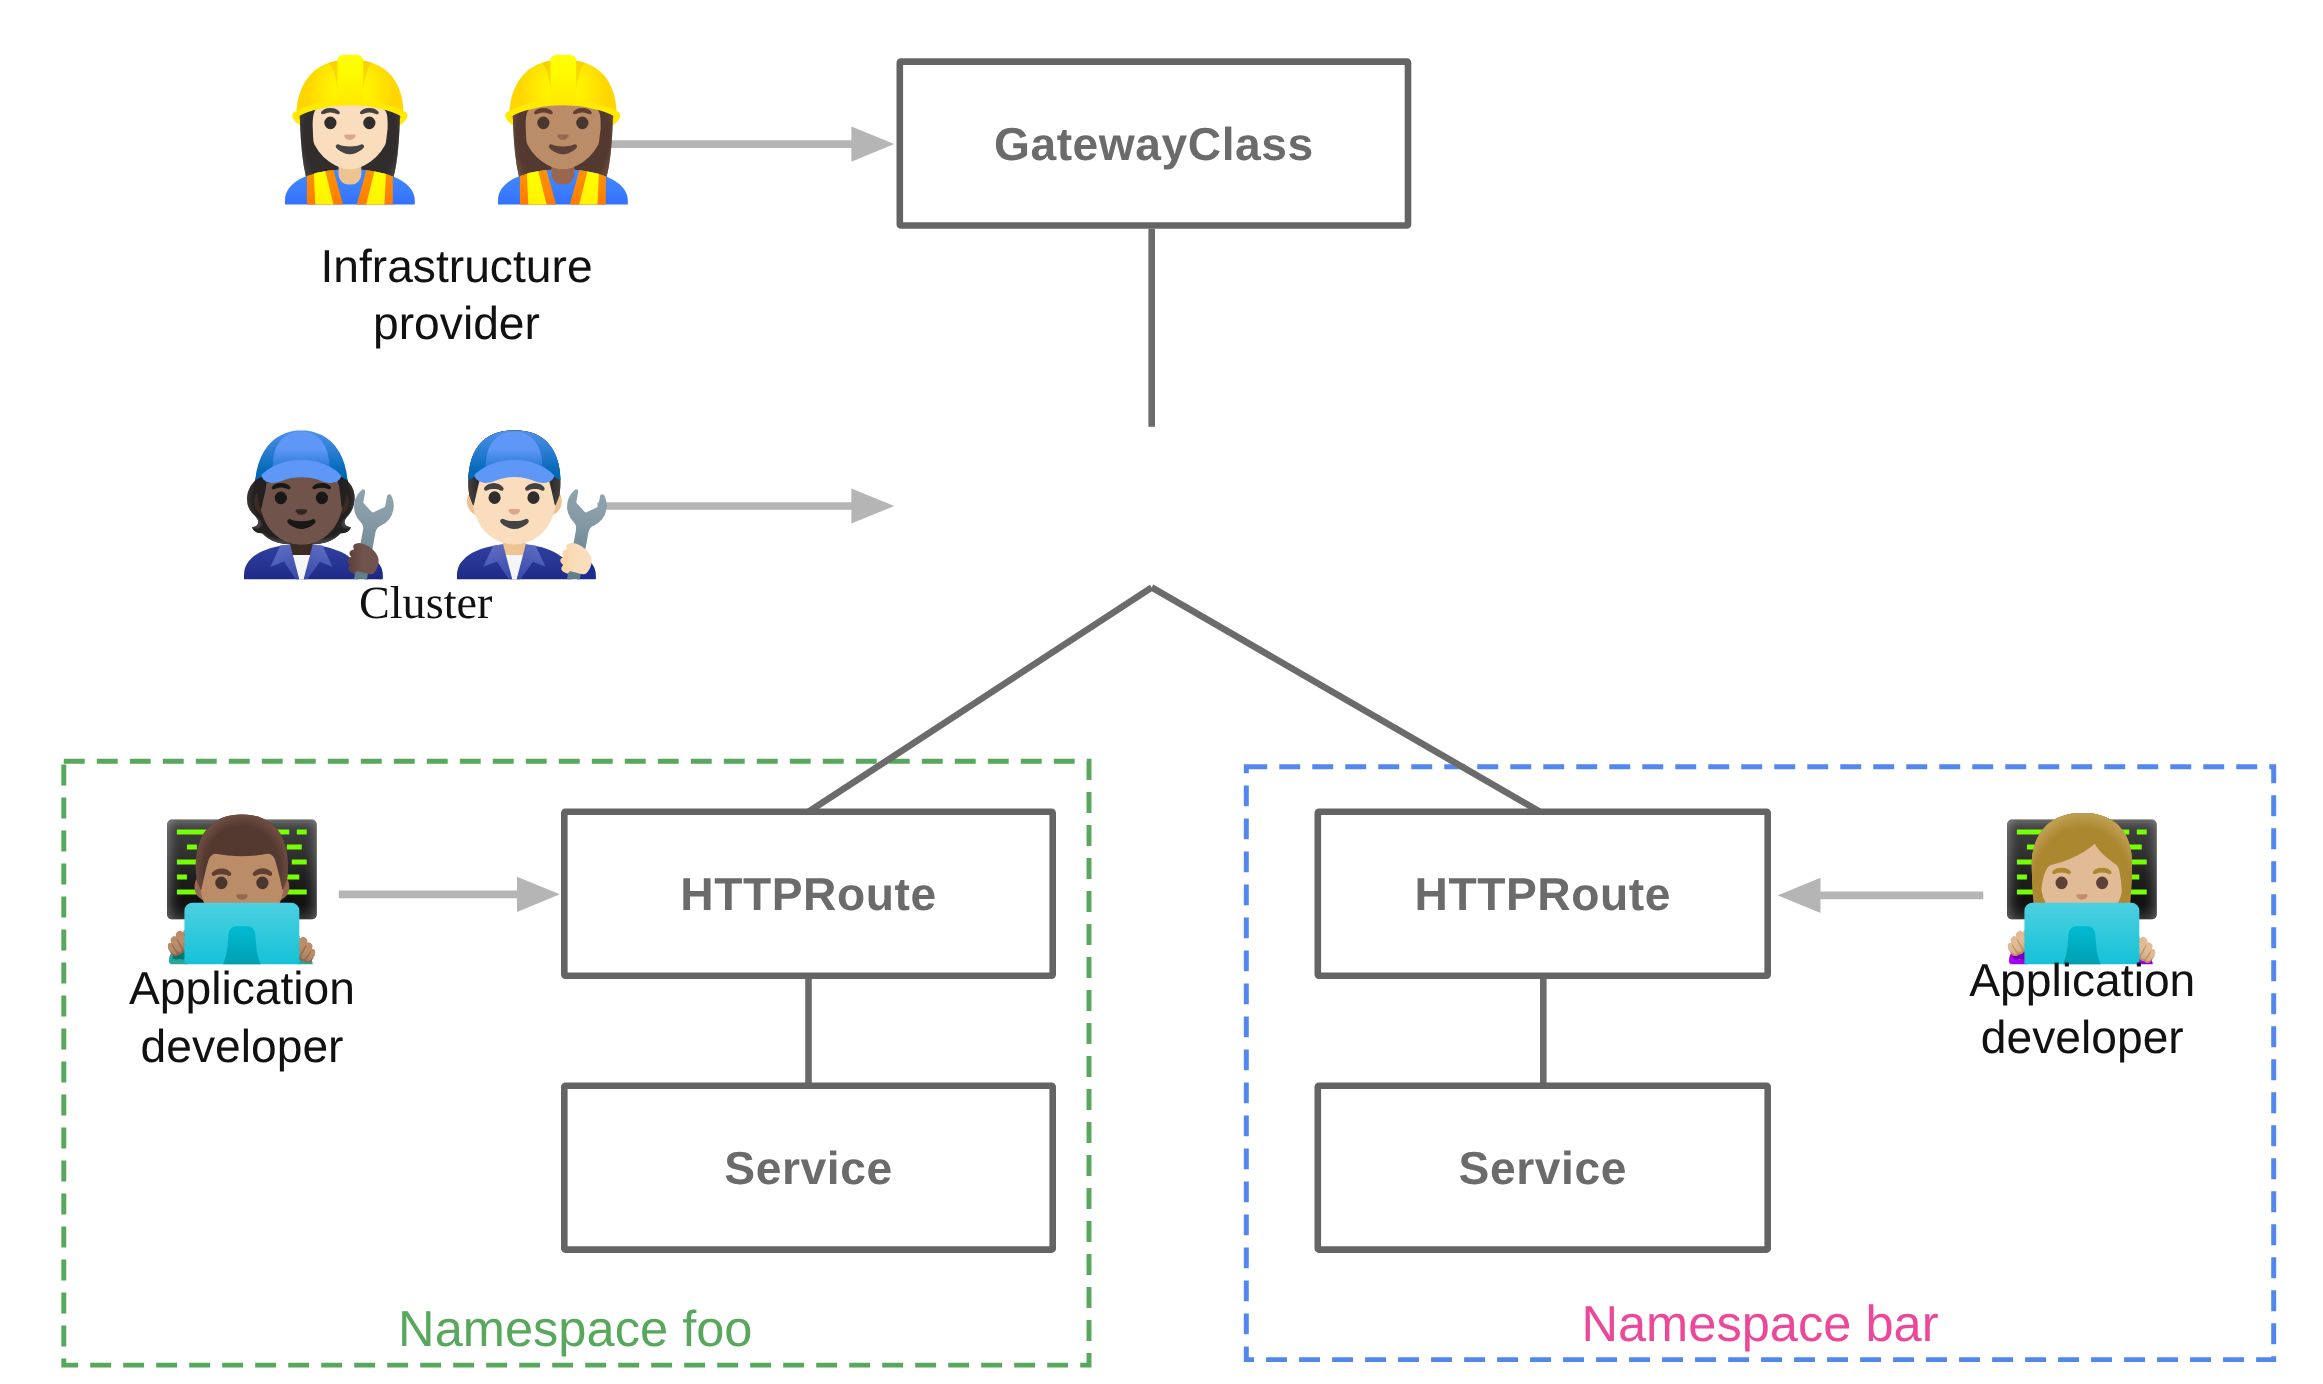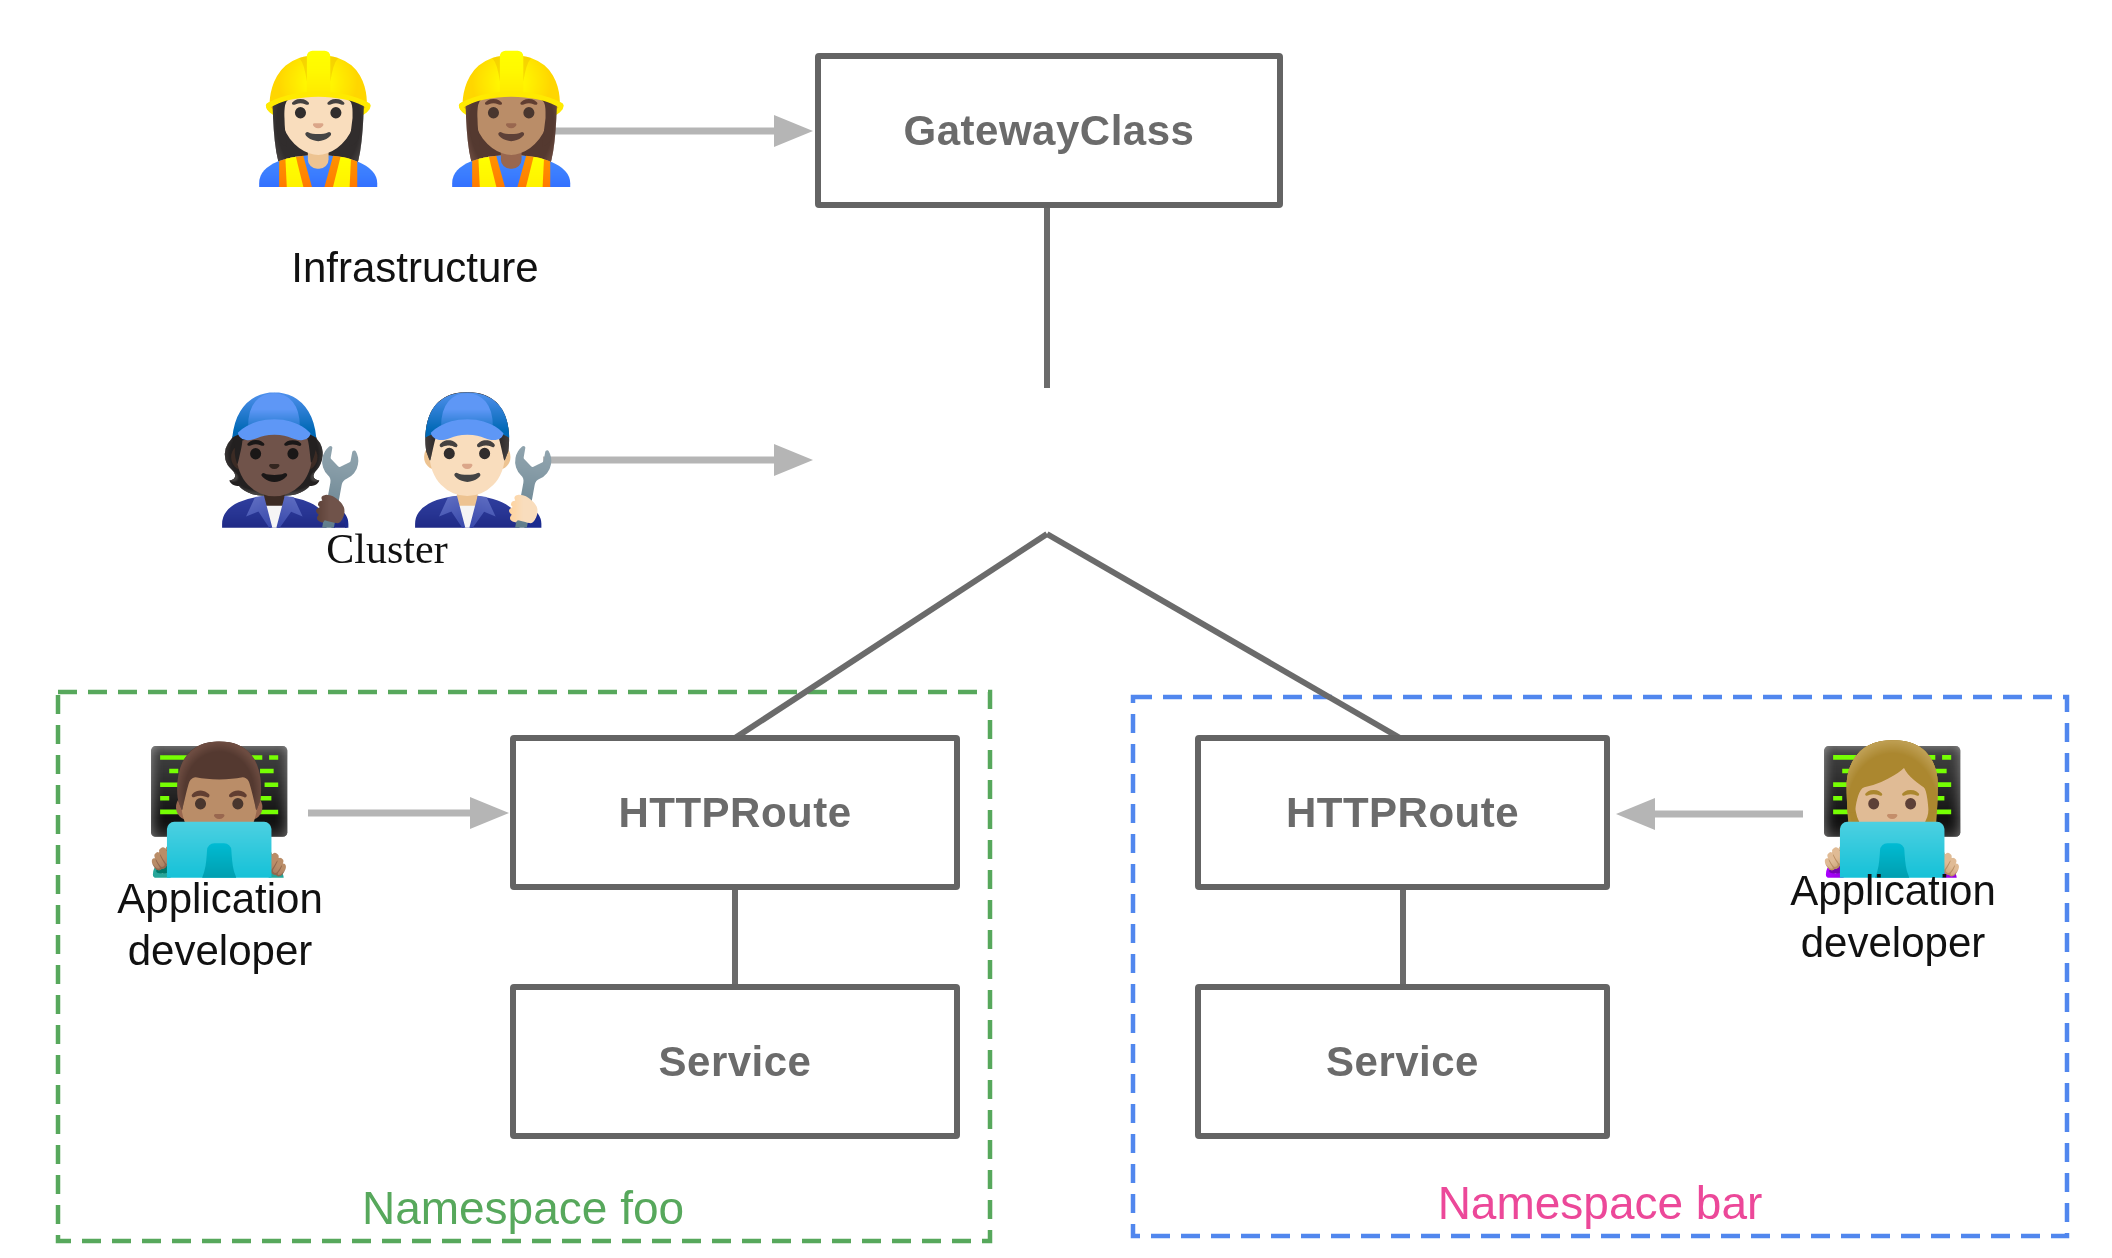--- a/index.html
+++ b/index.html
@@ -50,21 +50,21 @@
     line-height: 126px;
     white-space: nowrap;
     font-family: "DejaVu Sans", sans-serif;
   }
   .persona-label {
     font-size: 42px;
     line-height: 52px;
     color: #111111;
   }
   .persona-infra    { left: 165px;  top: 55px; }
-  .persona-infra    .persona-label { margin-top: 61px; }
+  .persona-infra    .persona-label { margin-top: 35px; }
   .persona-cluster  { left: 137px;  top: 396px; }
   .persona-cluster  .persona-label { margin-top: 1px; font-family: Liberation Serif, serif; }
   .persona-dev-foo  { left: -30px;  top: 746px; }
   .persona-dev-foo  .persona-label { margin-top: 1px; }
   .persona-dev-bar  { left: 1643px; top: 746px; }
   .persona-dev-bar  .persona-label { margin-top: -7px; }
 
   .ns-label {
     position: absolute;
     width: 500px;
@@ -123,20 +123,21 @@
     <span class="box-label">HTTPRoute</span>
   </div>
   <div class="box box-service-bar">
     <span class="box-label">Service</span>
   </div>
 
   <div class="persona persona-infra">
     <div class="persona-emoji">👷🏻‍♀️ 👷🏽‍♀️</div>
     <div class="persona-label">
       <div>Infrastructure</div>
+      <div>provider</div>
     </div>
   </div>
 
   <div class="persona persona-cluster">
     <div class="persona-emoji">🧑🏿‍🔧 👨🏻‍🔧</div>
     <div class="persona-label">
       <div>Cluster</div>
     </div>
   </div>
 

